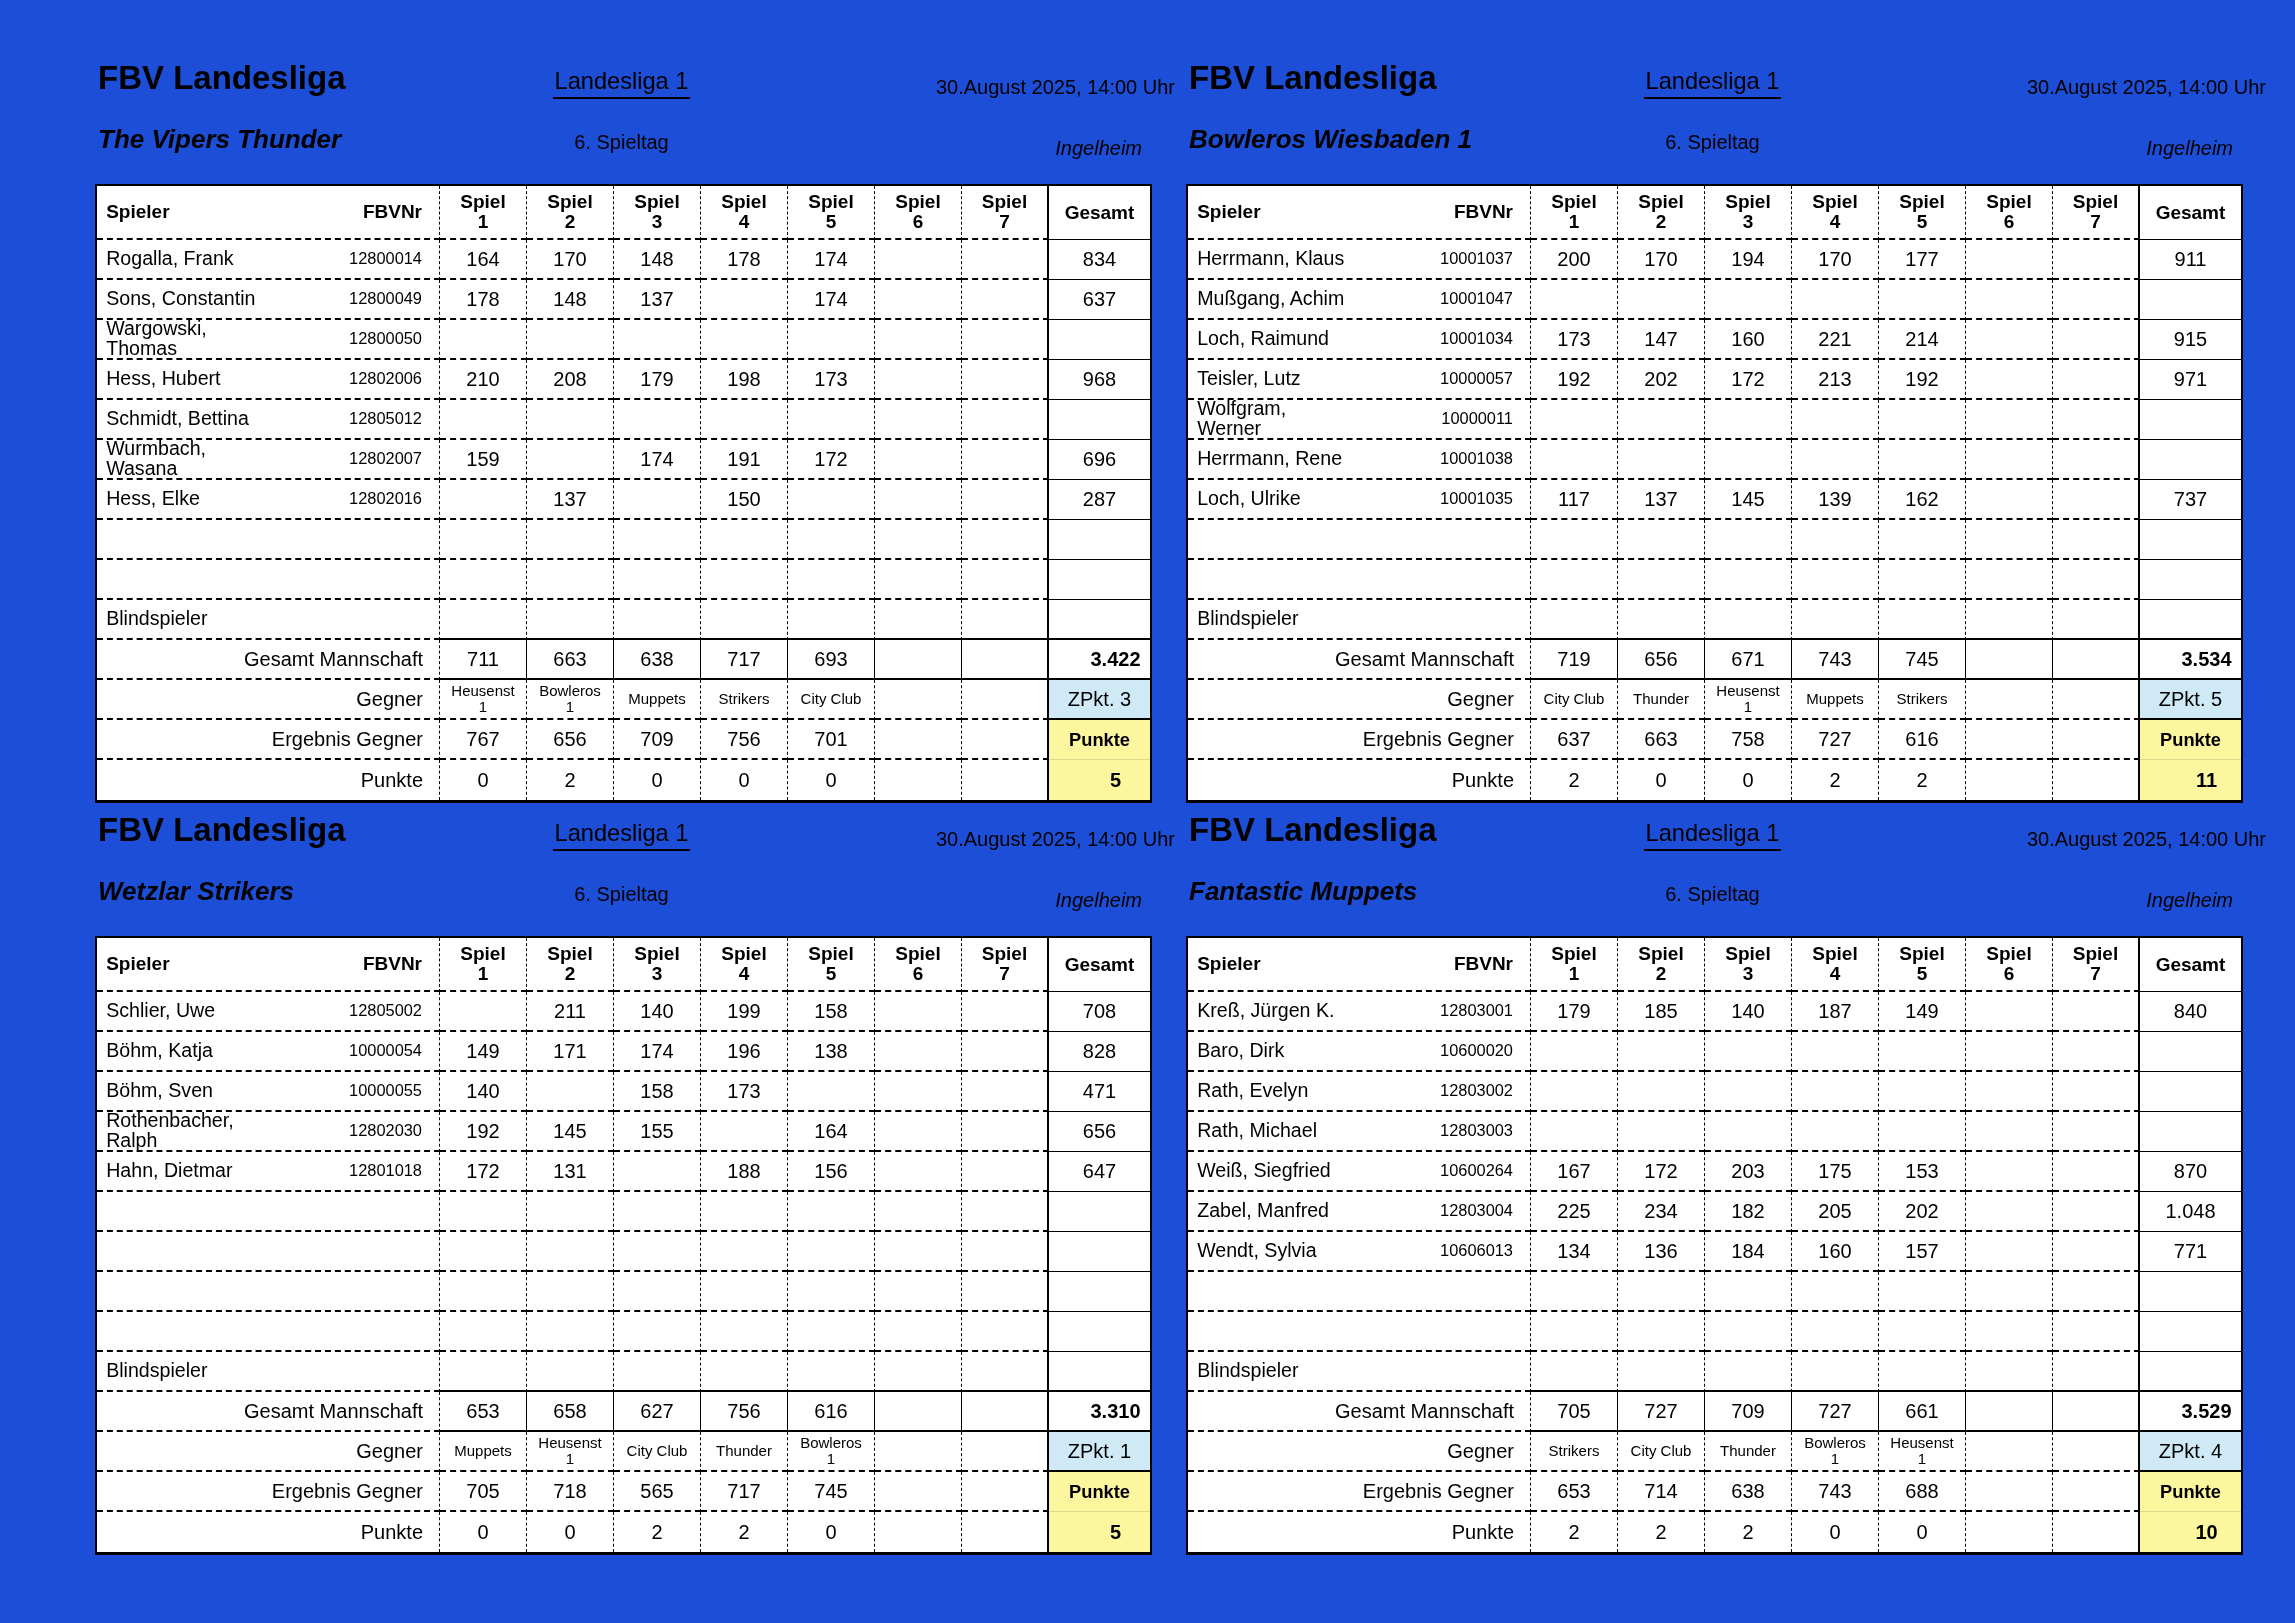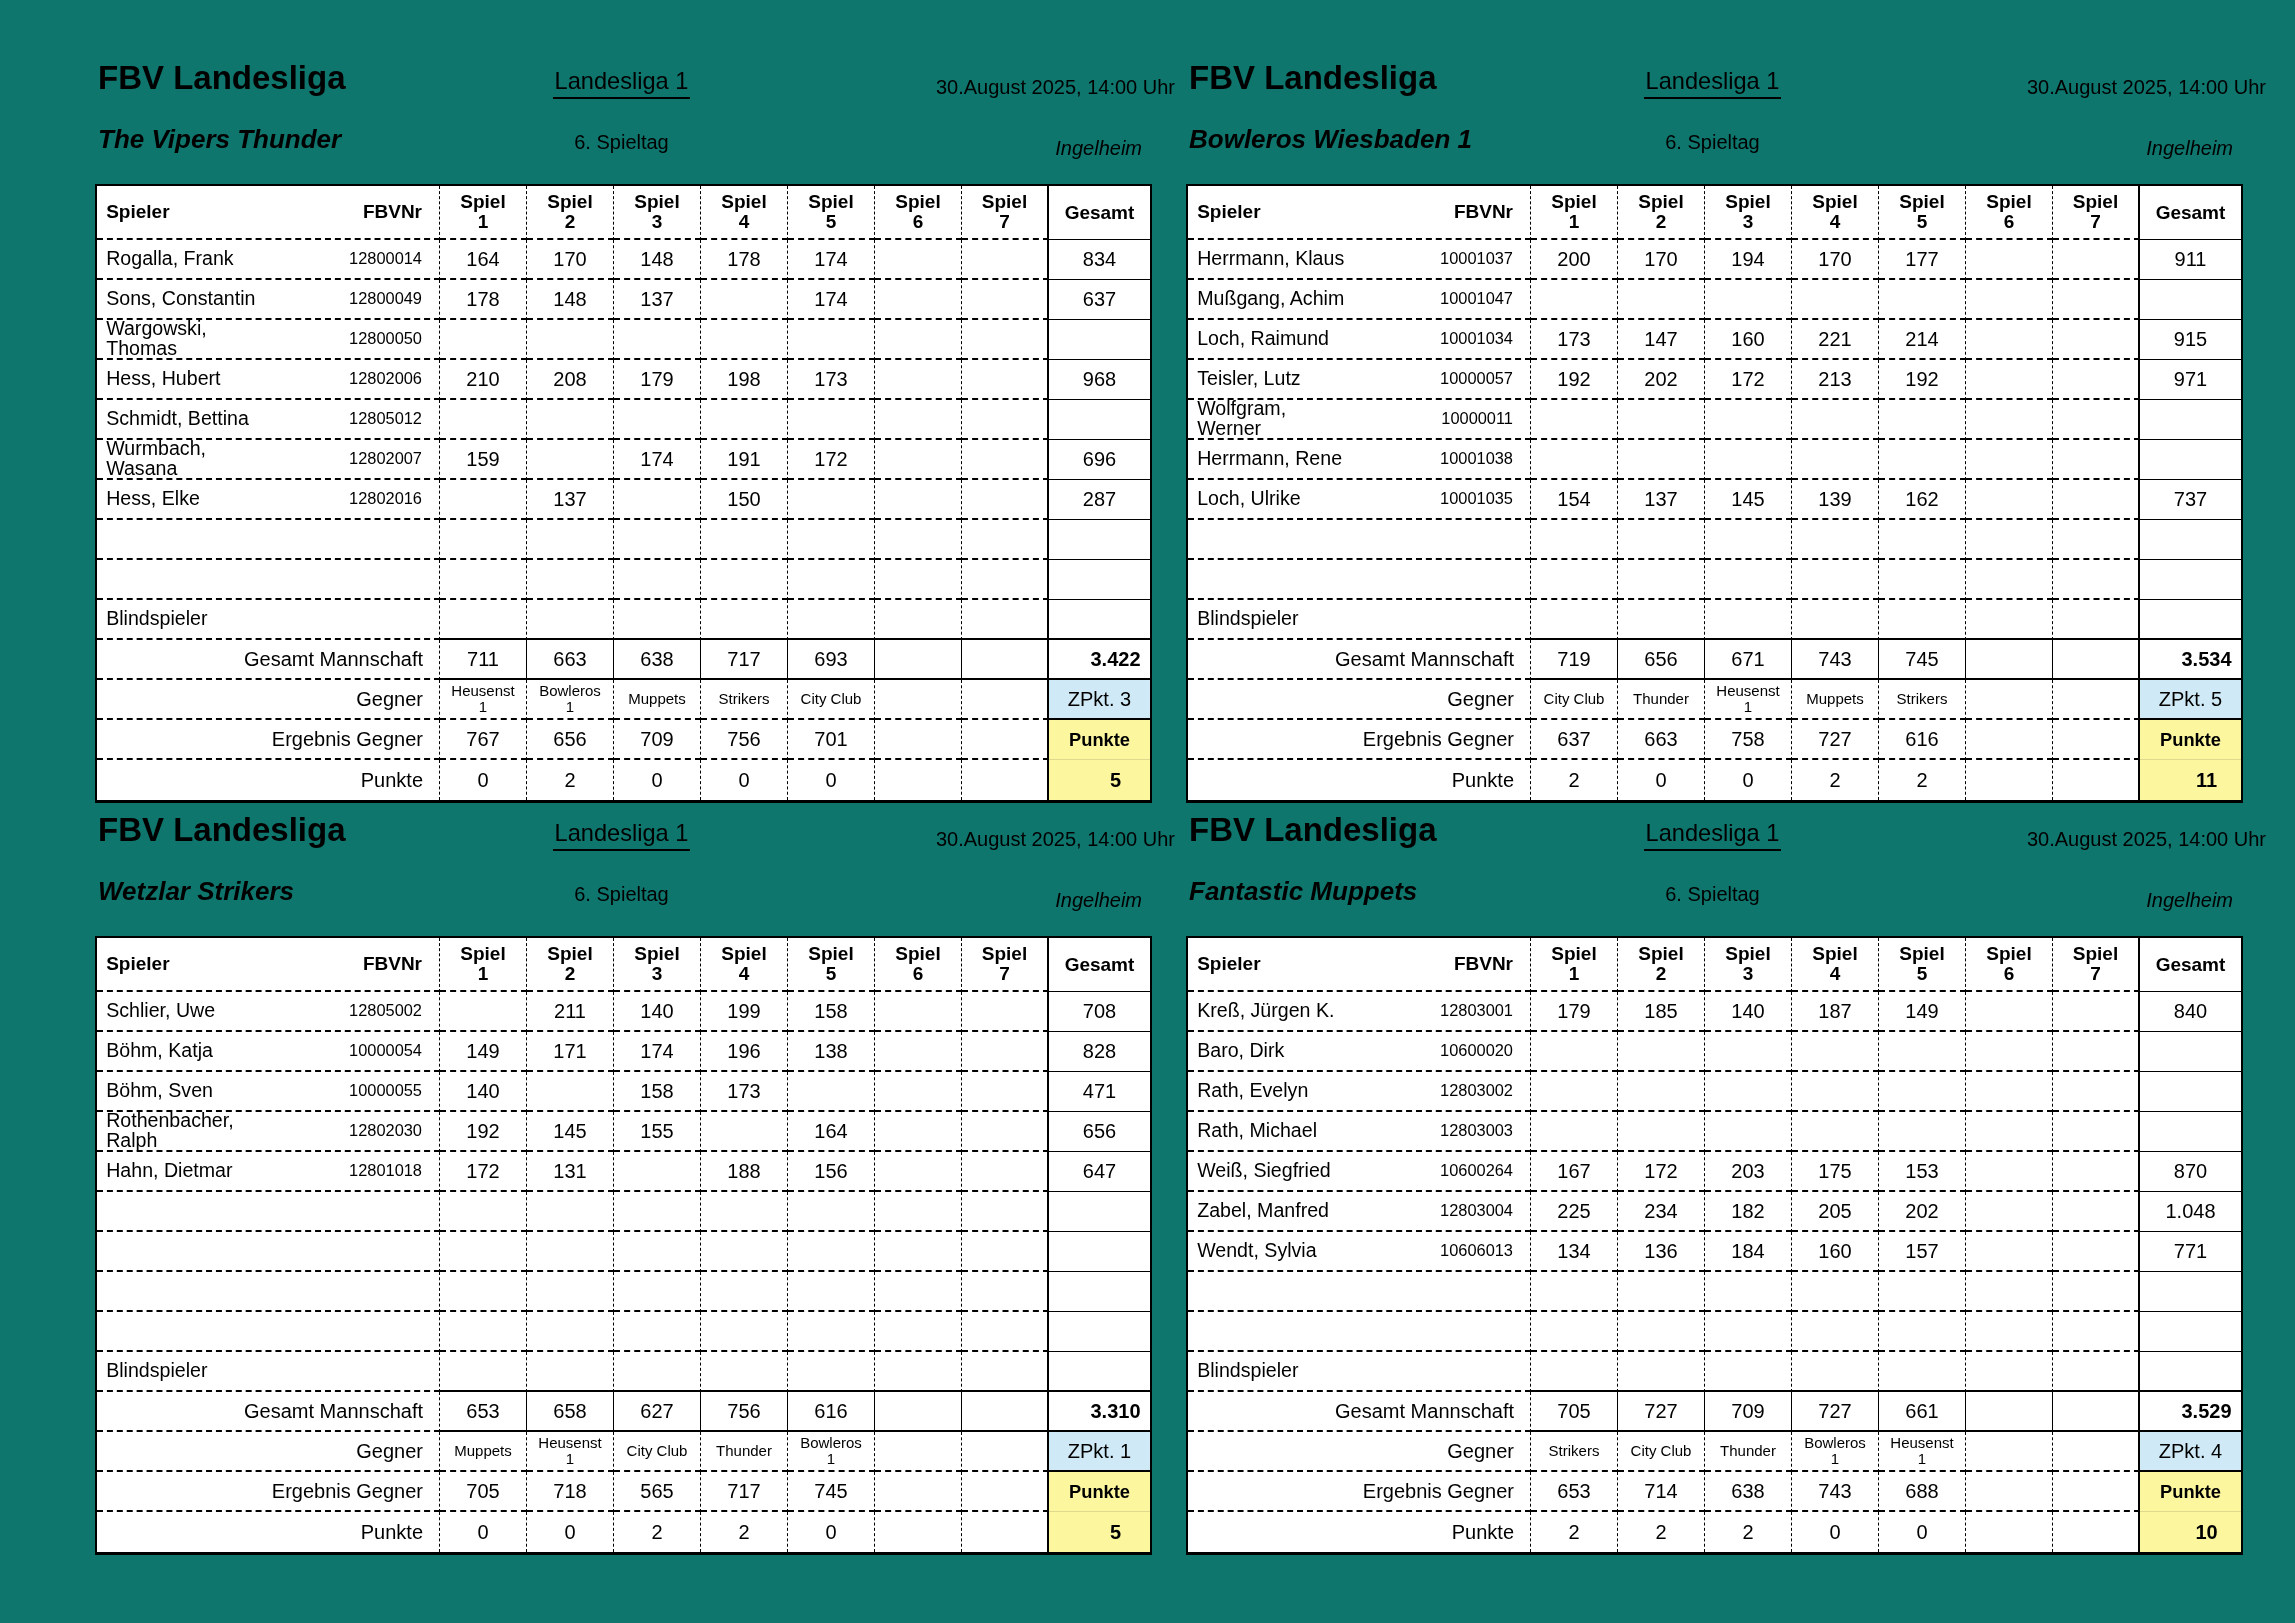--- a/index.html
+++ b/index.html
@@ -1,17 +1,17 @@
 <!DOCTYPE html>
 <html style="--zpkt-bg: #cfeaf6; --points-bg: #fcf79f;font-size:10.5px"><head>
 <meta charset="utf-8">
 <style>
   html,body{margin:0;padding:0;background:#fff;}
   body{width:2295px;height:1623px;overflow:hidden;font-family:"Liberation Sans",sans-serif;color:#000;}
-  .page{position:relative;width:2295px;height:1623px;background:#0f766e;}
+  .page{position:relative;width:2295px;height:1623px;background:#1d4ed8;}
   .sheet{position:absolute;width:1147px;height:811px;}
   #s0{left:0;top:0}#s1{left:1091px;top:0}#s2{left:0;top:752px}#s3{left:1091px;top:752px}
 
   .league-title{position:absolute;left:98px;top:59px;font-size:33px;font-weight:bold;white-space:nowrap;}
   .division{position:absolute;left:275px;top:68px;width:693px;text-align:center;font-size:23.6px;}
   .u{border-bottom:2.6px solid #000;padding:0 2px 2.6px;}
   .datetime{position:absolute;left:0;top:76px;width:1142px;text-align:right;font-size:20px;white-space:nowrap;margin-left:33px;}
   .team-name{position:absolute;left:98px;top:124px;font-size:26px;font-weight:bold;font-style:italic;white-space:nowrap;}
   .matchday{position:absolute;left:275px;top:131px;width:693px;text-align:center;font-size:20px;}
   .venue{position:absolute;left:0;top:137px;width:1142px;text-align:right;font-size:20px;font-style:italic;}
@@ -359,21 +359,21 @@
         <div class="c bb-d br-d"></div>
         <div class="c bb-d br-d"></div>
         <div class="c bb-d br-d"></div>
         <div class="c bb-d br-d"></div>
         <div class="c bb-d br-s"></div>
         <div class="c bb-s"></div>
         <div class="c name-c bb-d br-d">
           <span class="nm">Loch, Ulrike</span>
           <span class="fb">10001035</span>
         </div>
-        <div class="c bb-d br-d">154</div>
+        <div class="c bb-d br-d">117</div>
         <div class="c bb-d br-d">137</div>
         <div class="c bb-d br-d">145</div>
         <div class="c bb-d br-d">139</div>
         <div class="c bb-d br-d">162</div>
         <div class="c bb-d br-d"></div>
         <div class="c bb-d br-s"></div>
         <div class="c bb-s">737</div>
         <div class="c name-c bb-d br-d">
           <span class="nm"></span>
           <span class="fb"></span>

